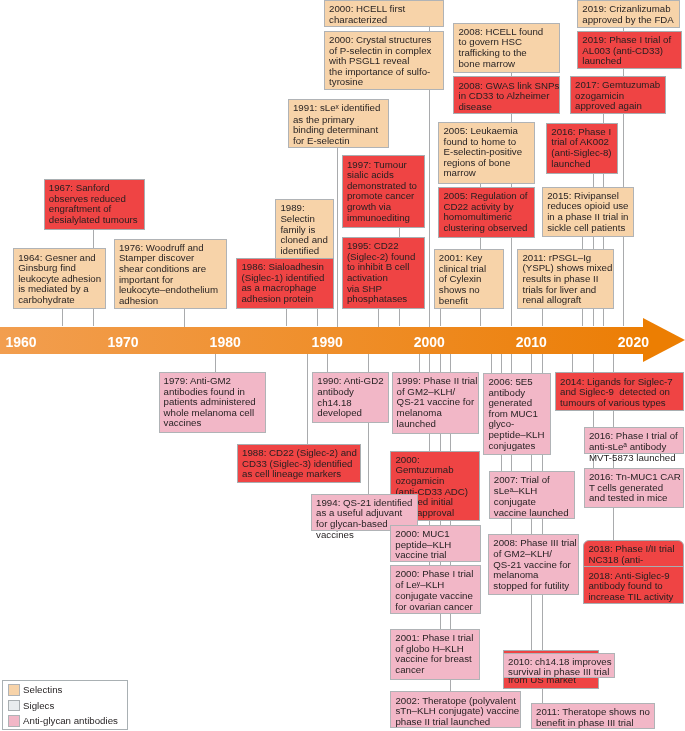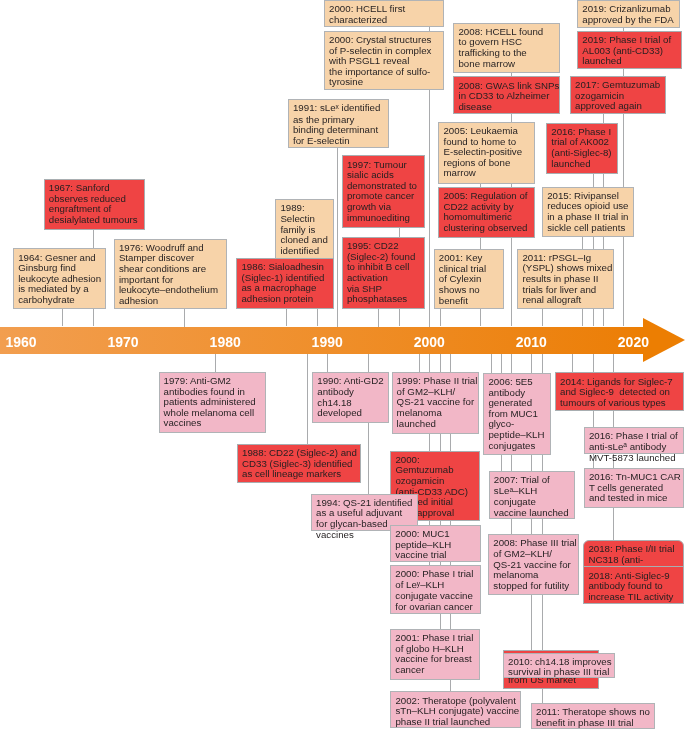--- a/index.html
+++ b/index.html
@@ -129,13 +129,27 @@
       <div class="event cat-anti" style="left: 390.2px; top: 524.8px; width: 90.4px; height: 37.4px;"><span class="event-line">2000: MUC1</span><span class="event-line">peptide–KLH</span><span class="event-line">vaccine trial</span></div>
       <div class="event cat-anti" style="left: 488.2px; top: 534.2px; width: 91.2px; height: 60.6px;"><span class="event-line">2008: Phase III trial</span><span class="event-line">of GM2–KLH/</span><span class="event-line">QS-21 vaccine for</span><span class="event-line">melanoma</span><span class="event-line">stopped for futility</span></div>
       <div class="event cat-sig" style="left: 583.3px; top: 566.3px; width: 101.2px; height: 38.1px;"><span class="event-line">2018: Anti-Siglec-9</span><span class="event-line">antibody found to</span><span class="event-line">increase TIL activity</span></div>
       <div class="event cat-anti" style="left: 390.2px; top: 565px; width: 90.4px; height: 48.7px;"><span class="event-line">2000: Phase I trial</span><span class="event-line">of Le<sup>y</sup>–KLH</span><span class="event-line">conjugate vaccine</span><span class="event-line">for ovarian cancer</span></div>
       <div class="event cat-sig" style="left: 503px; top: 609.9px; width: 96px; height: 39px; margin-top: 40px;"><span class="event-line">2010: Gemtuzumab</span><span class="event-line">ozogamicin removed</span><span class="event-line">from US market</span></div>
       <div class="event cat-anti" style="left: 390.2px; top: 629px; width: 89.7px; height: 50.6px;"><span class="event-line">2001: Phase I trial</span><span class="event-line">of globo H–KLH</span><span class="event-line">vaccine for breast</span><span class="event-line">cancer</span></div>
       <div class="event cat-anti" style="left: 503px; top: 652.6px; width: 112.4px; height: 25.8px;"><span class="event-line">2010: ch14.18 improves</span><span class="event-line">survival in phase III trial</span></div>
       <div class="event cat-anti" style="left: 390.3px; top: 691.4px; width: 131.2px; height: 36.6px;"><span class="event-line">2002: Theratope (polyvalent</span><span class="event-line">sTn–KLH conjugate) vaccine</span><span class="event-line">phase II trial launched</span></div>
       <div class="event cat-anti" style="left: 531px; top: 702.7px; width: 123.7px; height: 26.3px;"><span class="event-line">2011: Theratope shows no</span><span class="event-line">benefit in phase III trial</span></div>
     </div>
+  <div id="legend">
+      <div class="leg-row" style="top: 3.4px;">
+        <span class="leg-sw" style="background: rgb(247, 211, 169); border-color: rgb(176, 179, 182);"></span>
+        <span class="leg-lab">Selectins</span>
+      </div>
+      <div class="leg-row" style="top: 18.95px;">
+        <span class="leg-sw" style="background: rgb(232, 236, 238); border-color: rgb(168, 174, 177);"></span>
+        <span class="leg-lab">Siglecs</span>
+      </div>
+      <div class="leg-row" style="top: 34.5px;">
+        <span class="leg-sw" style="background: rgb(242, 183, 199); border-color: rgb(176, 179, 182);"></span>
+        <span class="leg-lab">Anti-glycan antibodies</span>
+      </div>
+    </div>
 </div>
 
 </body></html>

